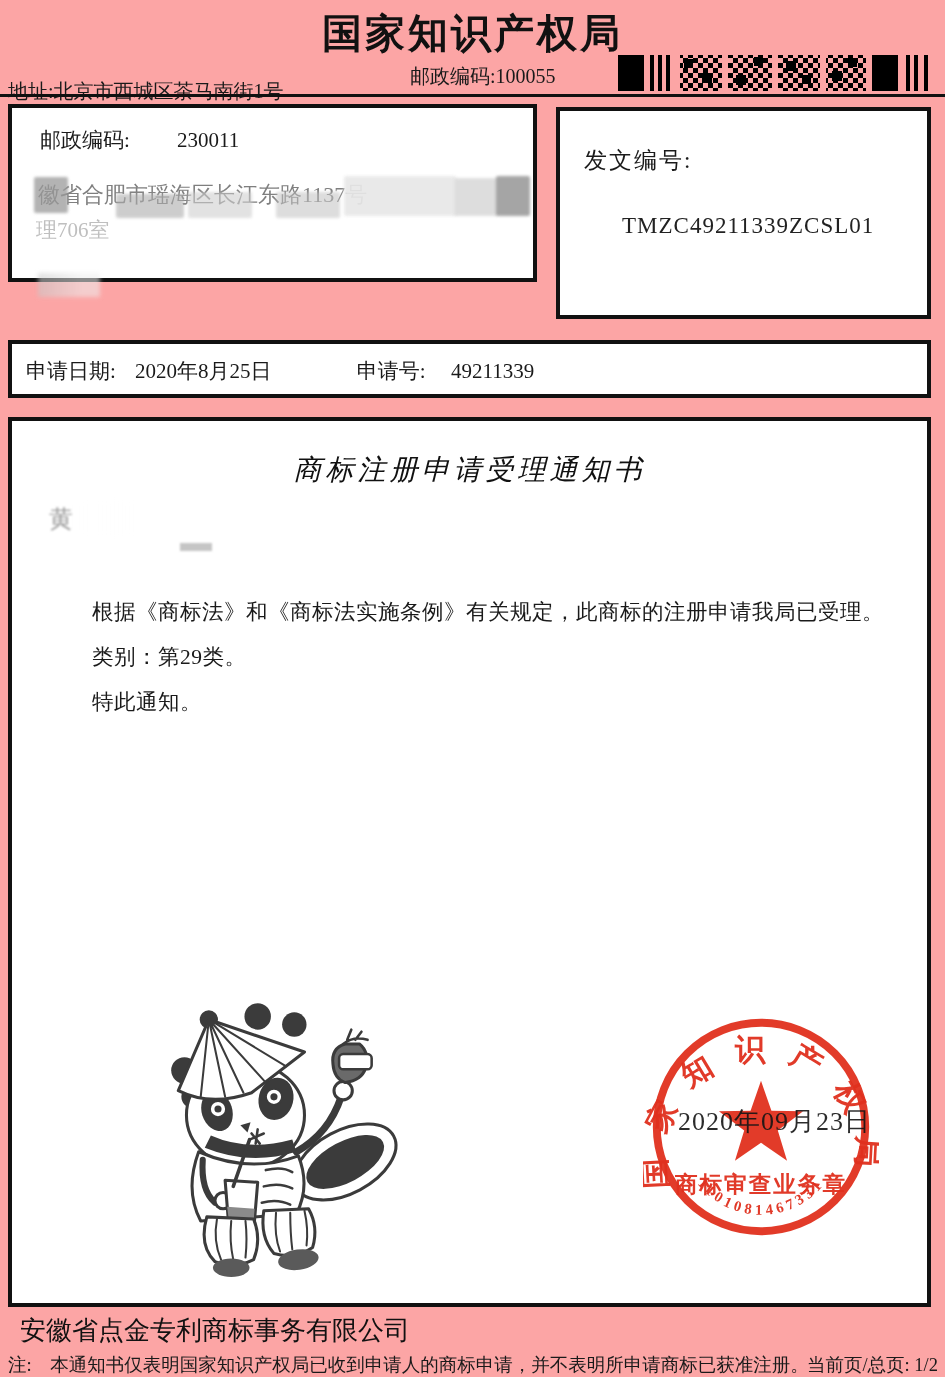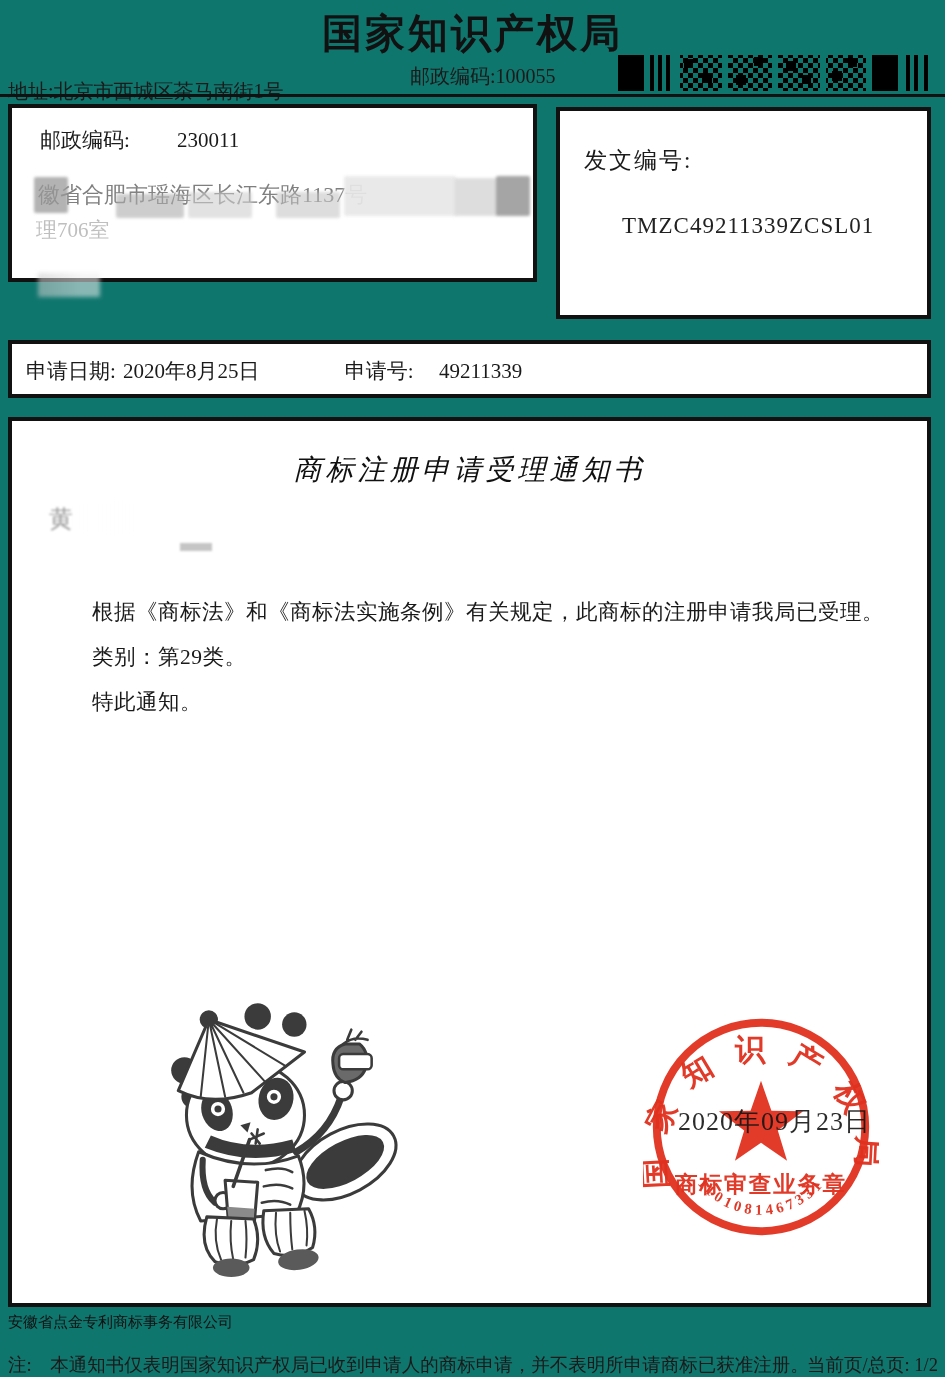--- a/index.html
+++ b/index.html
@@ -1,19 +1,19 @@
 <!DOCTYPE html>
 <html><head>
 <meta charset="utf-8">
 <style>
   * { margin:0; padding:0; box-sizing:border-box; }
   html,body { background:#ffffff; }
   body { font-family:"Liberation Serif","DejaVu Serif",serif; color:#1a1a1a; }
   #page {
-    position:relative; width:945px; height:1377px; background:#0f766e; overflow:hidden;
+    position:relative; width:945px; height:1377px; background:#fca5a5; overflow:hidden;
   }
   
   .doc-title {
     position:absolute; top:6px; left:0; width:100%; text-align:center;
     font-size:40px; font-weight:bold; letter-spacing:3px; color:#111;
   }
   .addr-row { position:absolute; top:63px; left:0; width:100%; font-size:20px; }
   .addr-left  { position:absolute; left:8px;  top:15px; }
   .addr-mid   { position:absolute; left:410px; top:0; }
   .barcode    { position:absolute; left:618px; top:-10px; }
@@ -27,39 +27,39 @@
   .rec-postal { position:absolute; left:28px; top:18px; font-size:21px; }
   .rec-postal .val { margin-left:42px; }
   .rec-addr1 { position:absolute; left:26px; top:72px; font-size:22px; color:#7f7f7f; white-space:nowrap; }
   .redact { position:absolute; filter:blur(1.5px); border-radius:2px; }
   .rec-addr2 { position:absolute; left:24px; top:108px; font-size:21px; color:#bfbfbf; filter:blur(0.7px); }
   .rec-blob  { position:absolute; left:26px; top:165px; width:62px; height:24px;
                background:linear-gradient(90deg,#c9c9c9,#eee 70%); opacity:.55; filter:blur(2px); }
   .ref-label { position:absolute; left:24px; top:34px; font-size:23px; letter-spacing:2px; }
   .ref-value { position:absolute; left:62px; top:102px; font-size:23px; letter-spacing:1px; color:#222; }
   .app-row { position:absolute; left:14px; top:13px; font-size:21px; white-space:nowrap; }
-  .app-date-val { margin-left:2px; }
+  .app-date-val { margin-left:14px; }
   .app-no-label { margin-left:80px;text-align:right; }
   .app-no-val   { margin-left:20px; }
   
   .notice-title { position:absolute; top:30px; left:0; width:100%; text-align:center;
                   font-size:28px; letter-spacing:4px; color:#111;font-style:italic; }
   .addressee { position:absolute; left:37px; top:82px; font-size:24px; color:#9a9a9a; filter:blur(1px); }
   .addressee-cover { position:absolute; left:62px; top:80px; width:110px; height:34px;
                      background:linear-gradient(90deg,rgba(255,255,255,.55),#fff 60%); filter:blur(2px); }
   .addressee-dash { position:absolute; left:168px; top:122px; width:32px; height:8px;
                     background:#9f9f9f; opacity:.6; filter:blur(1px); }
   .body-line { position:absolute; left:80px; font-size:21.5px; letter-spacing:.5px;margin-top:44px; }
   .line1 { top:132px; } .line2 { top:177px; } .line3 { top:222px; }
   
   .panda { position:absolute; left:130px; top:570px; }
   .seal  { position:absolute; left:631px; top:588px; }
   .seal-date { position:absolute; left:666px; top:683px; font-size:26px; color:#151515; opacity:.9; letter-spacing:1px; }
   
-  .agency { position:absolute; left:8px; top:1313px; font-size:15px; color:#111; }
+  .agency { position:absolute; left:20px; top:1313px; font-size:26px; color:#111; }
   .note-row { position:absolute; left:8px; top:1352px; width:930px; font-size:18.5px; }
   .note-label { margin-right:14px; }
   .page-ind { position:absolute; right:0; top:0; }
 </style>
 </head>
 <body>
 
 <div id="page">
 
   <div class="doc-title">国家知识产权局</div>

